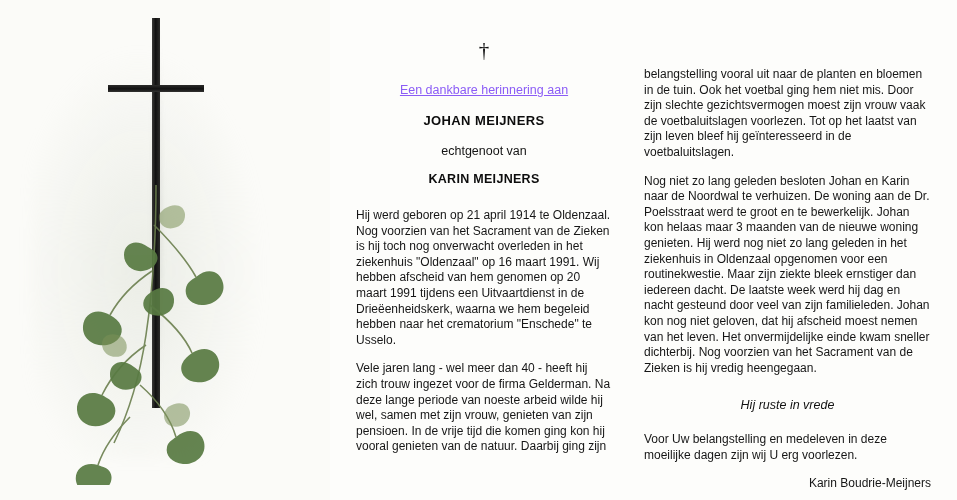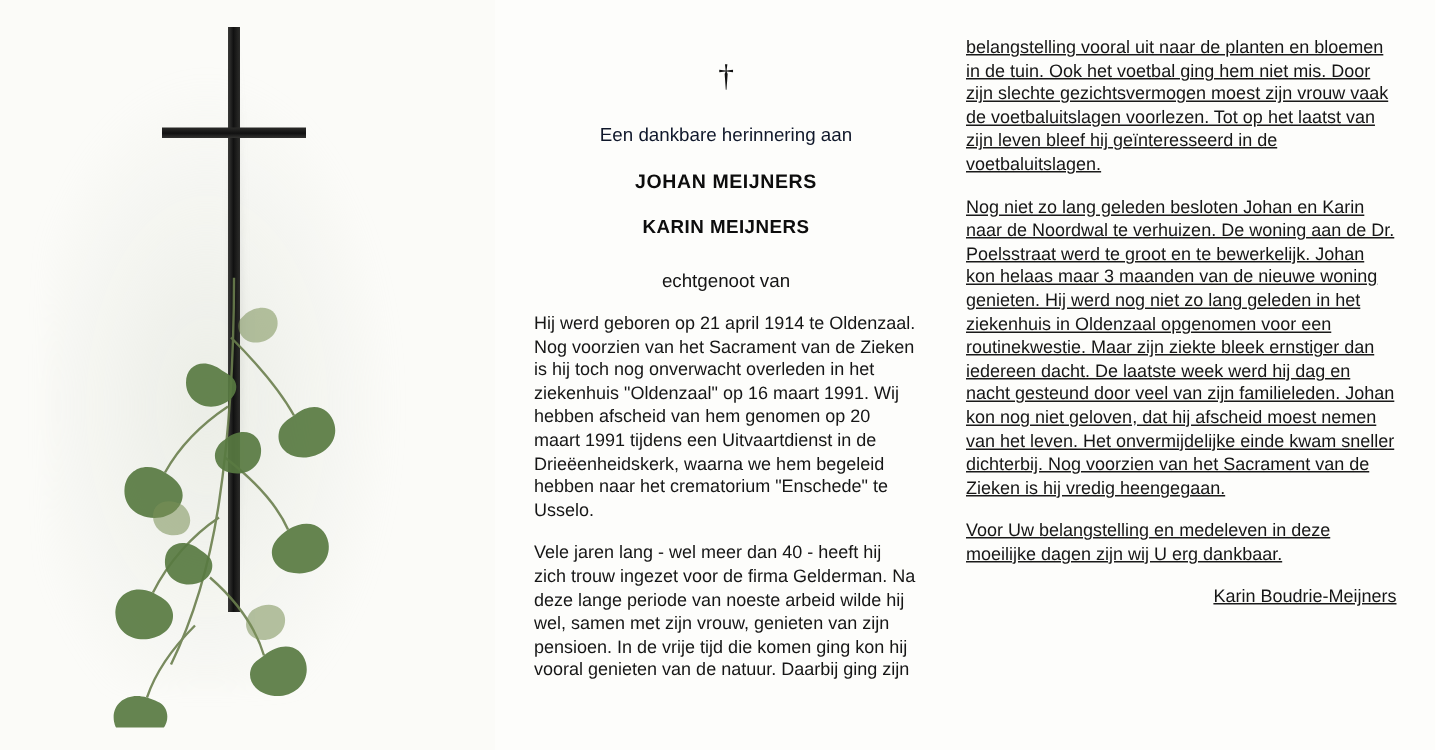--- a/index.html
+++ b/index.html
@@ -78,41 +78,41 @@
     position: relative;
     width: 300px;
     flex: 0 0 300px;
     padding: 40px 18px 14px 26px;
     box-sizing: border-box;
   }
   .panel-right {
     position: relative;
     width: 327px;
     flex: 0 0 327px;
-    padding: 24px 26px 14px 14px;
+    padding: 67px 26px 14px 14px;
     box-sizing: border-box;
-    text-decoration: underline;
   }
 
   .cross-glyph {
     text-align: center;
     font-size: 21px;
     line-height: 1;
     color: #111;
     margin: 0 0 22px 0;
     font-family: "Liberation Serif", serif;
   }
 
   .center {
     text-align: center;
   }
   .lead {
     font-size: 12.5px;
-    color: #0f172a;
+    color: #8b5cf6;
     margin: 0 0 16px 0;
+    text-decoration: underline;
   }
   .name {
     font-size: 13px;
     font-weight: bold;
     letter-spacing: 0.4px;
     margin: 0 0 16px 0;
     color: #0d0d0d;
   }
   .rel {
     font-size: 12.5px;
@@ -188,27 +188,28 @@
         <path d="M62 152 c-10 -6 -20 -2 -20 7 c0 10 10 15 19 12 c7 -3 8 -13 1 -19 z"></path>
         <path d="M108 222 c10 -7 21 -4 22 5 c1 10 -9 17 -19 14 c-7 -2 -10 -12 -3 -19 z"></path>
       </g>
     </svg>
   </div>
 
   <div class="panel-mid">
     <div class="cross-glyph">†</div>
     <div class="center lead">Een dankbare herinnering aan</div>
     <div class="center name">JOHAN MEIJNERS</div>
+    <div class="center rel">echtgenoot van</div>
     <div class="center name2">KARIN MEIJNERS</div>
-    <div class="center rel">echtgenoot van</div>
 
     <p class="body">Hij werd geboren op 21 april 1914 te Oldenzaal. Nog voorzien van het Sacrament van de Zieken is hij toch nog onverwacht overleden in het ziekenhuis "Oldenzaal" op 16 maart 1991. Wij hebben afscheid van hem genomen op 20 maart 1991 tijdens een Uitvaartdienst in de Drieëenheidskerk, waarna we hem begeleid hebben naar het crematorium "Enschede" te Usselo.</p>
     <p class="body">Vele jaren lang - wel meer dan 40 - heeft hij zich trouw ingezet voor de firma Gelderman. Na deze lange periode van noeste arbeid wilde hij wel, samen met zijn vrouw, genieten van zijn pensioen. In de vrije tijd die komen ging kon hij vooral genieten van de natuur. Daarbij ging zijn</p>
   </div>
 
   <div class="panel-right">
     <p class="body">belangstelling vooral uit naar de planten en bloemen in de tuin. Ook het voetbal ging hem niet mis. Door zijn slechte gezichtsvermogen moest zijn vrouw vaak de voetbaluitslagen voorlezen. Tot op het laatst van zijn leven bleef hij geïnteresseerd in de voetbaluitslagen.</p>
     <p class="body">Nog niet zo lang geleden besloten Johan en Karin naar de Noordwal te verhuizen. De woning aan de Dr. Poelsstraat werd te groot en te bewerkelijk. Johan kon helaas maar 3 maanden van de nieuwe woning genieten. Hij werd nog niet zo lang geleden in het ziekenhuis in Oldenzaal opgenomen voor een routinekwestie. Maar zijn ziekte bleek ernstiger dan iedereen dacht. De laatste week werd hij dag en nacht gesteund door veel van zijn familieleden. Johan kon nog niet geloven, dat hij afscheid moest nemen van het leven. Het onvermijdelijke einde kwam sneller dichterbij. Nog voorzien van het Sacrament van de Zieken is hij vredig heengegaan.</p>
-    <p class="body">Voor Uw belangstelling en medeleven in deze moeilijke dagen zijn wij U erg dankbaar.</p>
+    <div class="rip">Hij ruste in vrede</div>
+    <p class="body">Voor Uw belangstelling en medeleven in deze moeilijke dagen zijn wij U erg voorlezen.</p>
     <div class="signature">Karin Boudrie-Meijners</div>
   </div>
 
 </div>
 
 </body></html>

